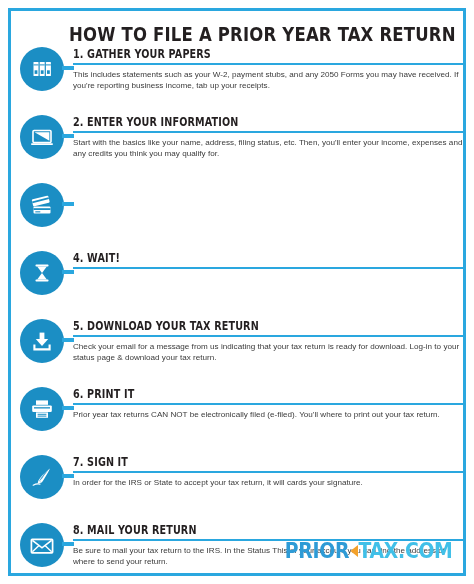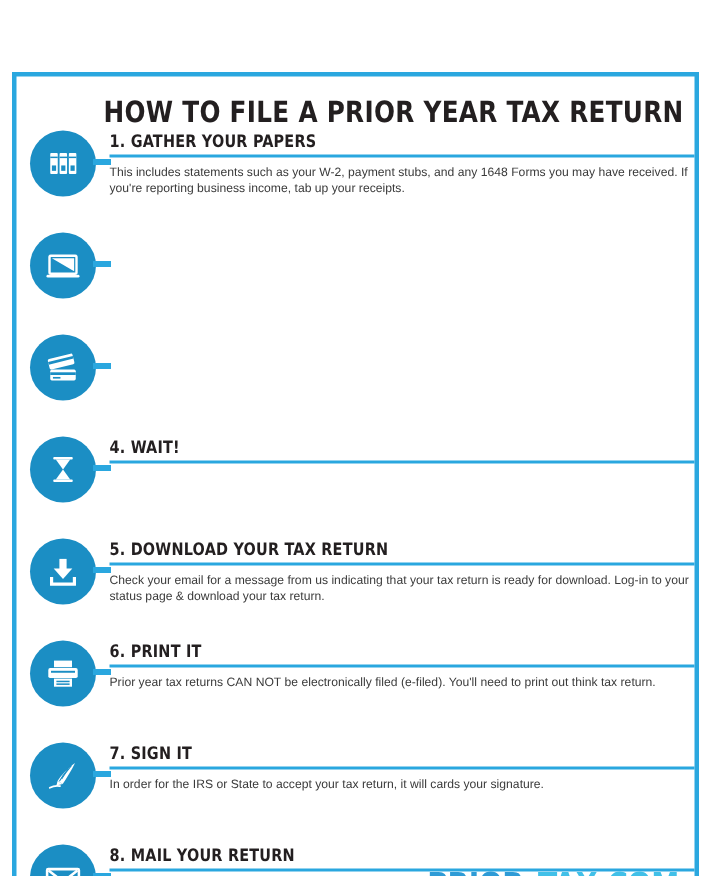--- a/index.html
+++ b/index.html
@@ -6,21 +6,20 @@
   body{
     width:474px;height:584px;overflow:hidden;
     background:#ffffff;
     font-family:"Liberation Sans", sans-serif;
   }
   .page{
     position:relative;
     width:474px;height:452px;
     box-sizing:border-box;
     background:#ffffff;
-    margin-top:40px;
   }
   
   .frame-top{position:absolute;left:8px;top:8px;width:458px;height:3px;background:#2aa7df;}
   .frame-left{position:absolute;left:8px;top:8px;width:3px;height:568px;background:#2aa7df;}
   .frame-right{position:absolute;left:463px;top:8px;width:3px;height:568px;background:#2aa7df;}
   .frame-bottom{position:absolute;left:8px;top:573px;width:458px;height:3px;background:#2aa7df;}
 
   .content{
     position:absolute;
     left:11px;top:11px;
@@ -148,33 +147,38 @@
               <rect x="3.5" y="7.4" width="5" height="1"></rect>
               <rect x="9.7" y="7.4" width="5" height="1"></rect>
               <rect x="15.9" y="7.4" width="5" height="1"></rect>
             </g>
           </svg>
         </div>
         <div class="connector"></div>
         <div class="step-body">
           <div class="step-head">1. Gather Your Papers</div>
           <div class="rule"></div>
-          <div class="step-text">This includes statements such as your W-2, payment stubs, and any 1648 Forms you may have received. If you're reporting business income, tab up your receipts.</div>
+          <div class="step-text">This includes statements such as your W-2, payment stubs, and any 2050 Forms you may have received. If you're reporting business income, tab up your receipts.</div>
         </div>
       </div>
 
       <div class="step">
         <div class="circle">
           <svg width="26" height="24" viewBox="0 0 26 24">
             <rect x="4" y="5.5" width="18" height="12" rx="1" fill="none" stroke="#ffffff" stroke-width="1.6"></rect>
             <path d="M5.6 7.2 H20.4 V15.8 Z" fill="#ffffff"></path>
             <rect x="2" y="18.2" width="22" height="1.8" rx="0.9" fill="#ffffff"></rect>
           </svg>
         </div>
         <div class="connector"></div>
+        <div class="step-body">
+          <div class="step-head">2. Enter Your Information</div>
+          <div class="rule"></div>
+          <div class="step-text">Start with the basics like your name, address, filing status, etc. Then, you'll enter your income, expenses and any credits you think you may qualify for.</div>
+        </div>
       </div>
 
       <div class="step">
         <div class="circle">
           <svg width="26" height="24" viewBox="0 0 26 24">
             <g transform="rotate(-14 13 9)">
               <rect x="3.5" y="4.2" width="17" height="7.2" rx="1.1" fill="#ffffff"></rect>
               <rect x="3.5" y="6" width="17" height="1.8" fill="#1b8ec4"></rect>
             </g>
             <rect x="4.5" y="13.4" width="17" height="7.2" rx="1.1" fill="#ffffff"></rect>
@@ -225,21 +229,21 @@
             <rect x="5" y="10.2" width="16" height="1.3" fill="#1b8ec4"></rect>
             <rect x="7" y="15.4" width="12" height="5.4" fill="#ffffff"></rect>
             <rect x="8.6" y="16.8" width="8.8" height="1" fill="#1b8ec4"></rect>
             <rect x="8.6" y="18.6" width="8.8" height="1" fill="#1b8ec4"></rect>
           </svg>
         </div>
         <div class="connector"></div>
         <div class="step-body">
           <div class="step-head">6. Print It</div>
           <div class="rule"></div>
-          <div class="step-text">Prior year tax returns CAN NOT be electronically filed (e-filed). You'll need to print out think tax return.</div>
+          <div class="step-text">Prior year tax returns CAN NOT be electronically filed (e-filed). You'll where to print out your tax return.</div>
         </div>
       </div>
 
       <div class="step">
         <div class="circle">
           <svg width="26" height="24" viewBox="0 0 26 24">
             <path d="M21 3.6 C17 6.4 12 11.4 9.4 15.6 L12.8 17.6 C15.6 13.4 19 8 21 3.6 Z" fill="#ffffff"></path>
             <path d="M9.4 15.6 L12.8 17.6 L8.6 18.6 Z" fill="#ffffff"></path>
             <path d="M4.2 20.2 C6.4 19 8.4 18.6 11 19.1" fill="none" stroke="#ffffff" stroke-width="1.2" stroke-linecap="round"></path>
             <path d="M16.6 7.4 C14.4 10 12.2 13 10.6 15.8" fill="none" stroke="#1b8ec4" stroke-width="0.7"></path>

